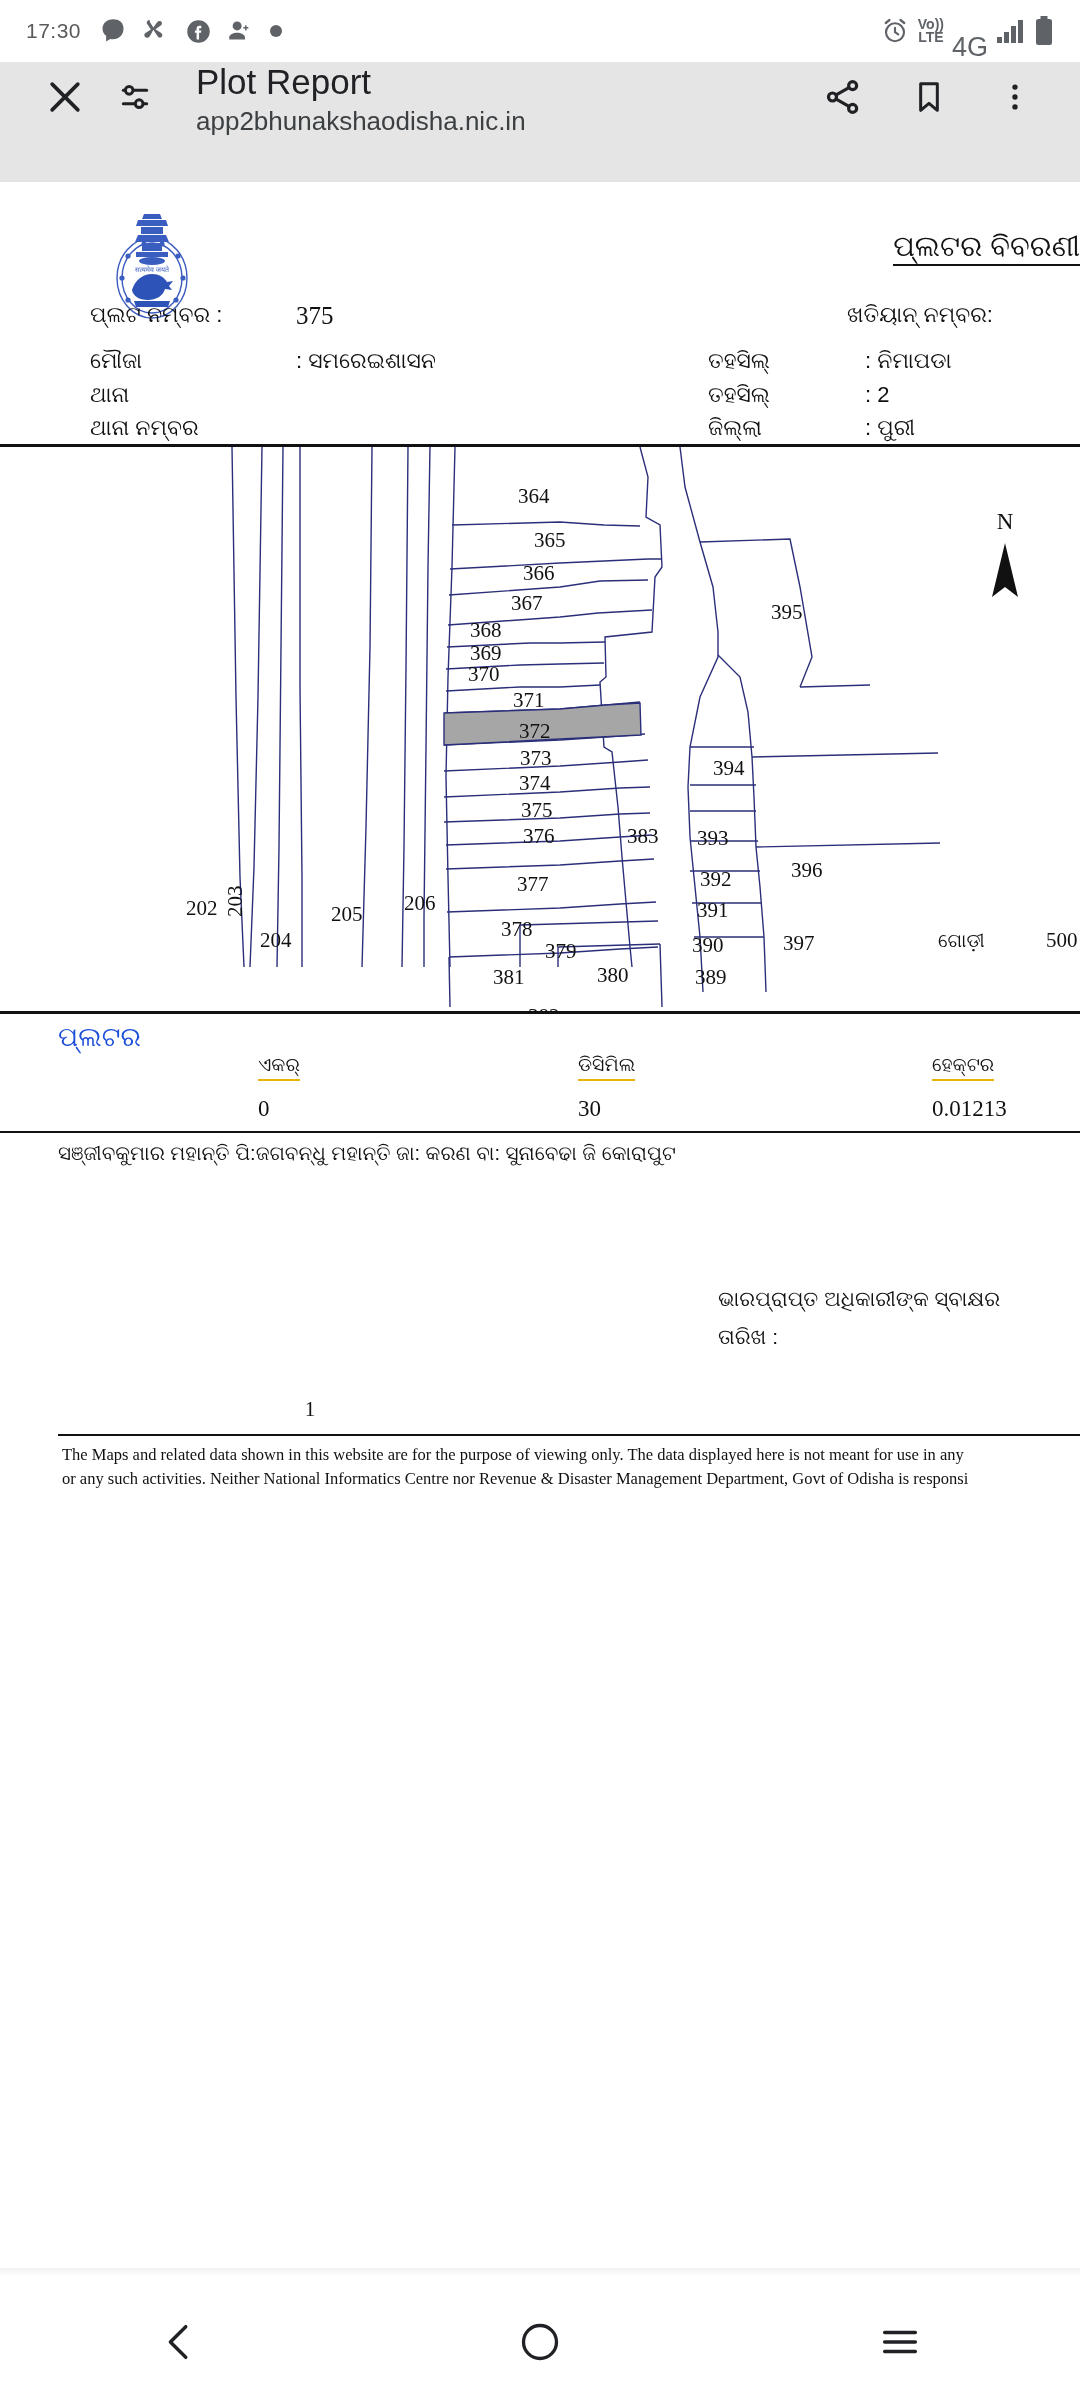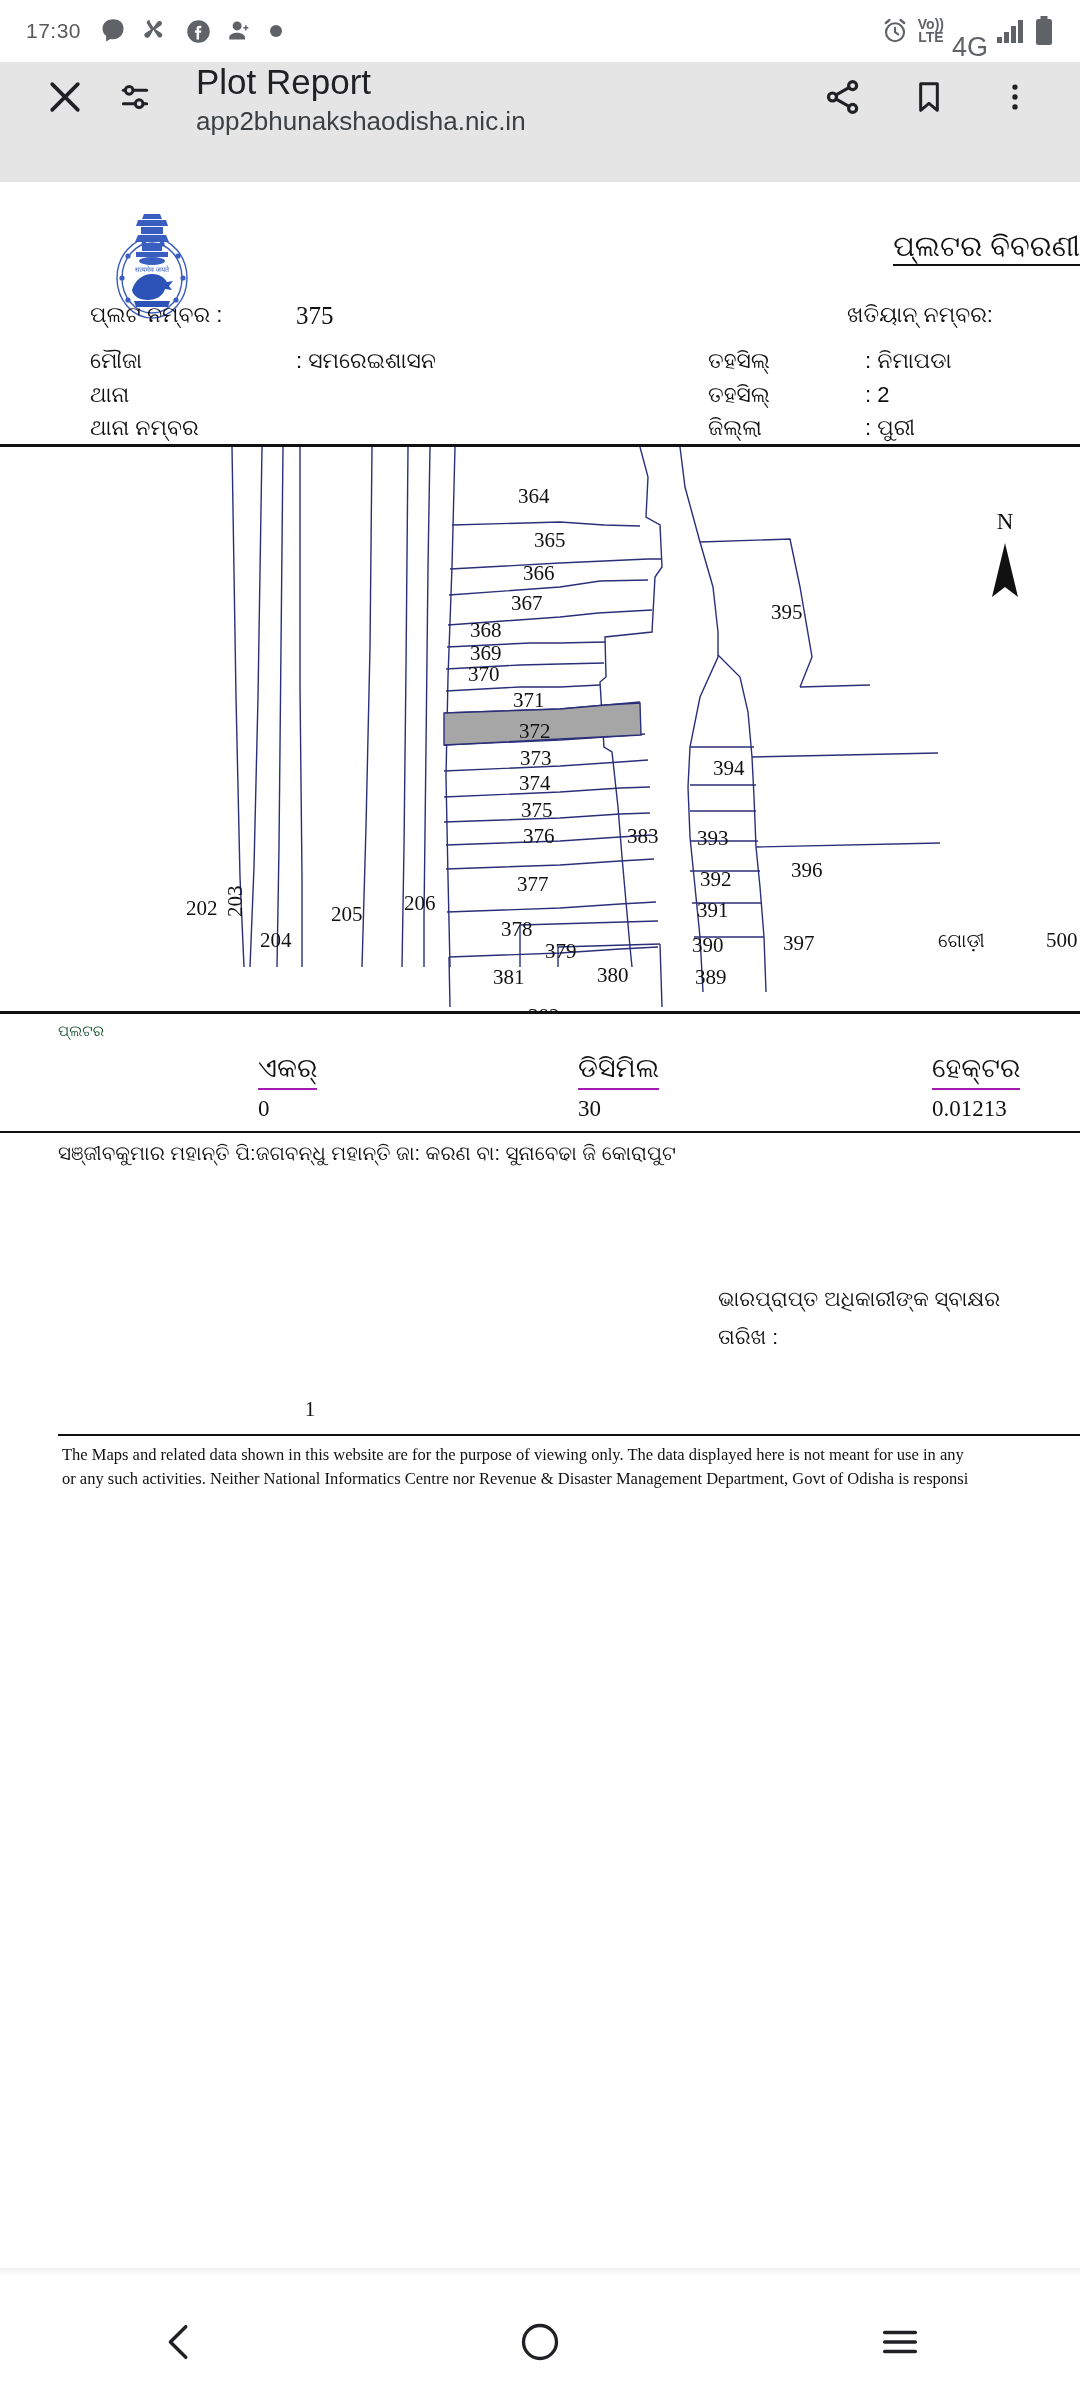--- a/index.html
+++ b/index.html
@@ -60,22 +60,22 @@
   .map-wrap { position: absolute; top: 262px; left: 0; width: 1080px; height: 570px; }
   .map-rule-top { position:absolute; top:0; left:0; width:1080px; height:3px; background:#111; }
   .map-rule-bot { position:absolute; bottom:0; left:0; width:1080px; height:3px; background:#111; }
   .map-svg { position:absolute; top:3px; left:0; }
   .plotlabel { font-family:"Liberation Serif", serif; font-size:21px; fill:#111; }
   .plotlabel-od { font-family:"Liberation Sans", sans-serif; font-size:19px; fill:#111; }
   .northlbl { font-family:"Liberation Serif", serif; font-size:23px; fill:#111; }
 
   
   .areatbl { position: absolute; top: 836px; left: 0; width: 1080px; height: 120px; }
-  .at-lbl { position: absolute; font-size: 15px; color: #14532d; white-space: nowrap; }
-  .at-hdr { position: absolute; font-size: 27px; color:#111; border-bottom: 2px solid #a21caf; padding-bottom:3px; white-space:nowrap;font-family:Liberation Mono, monospace;}
+  .at-lbl { position: absolute; font-size: 27px; color: #1d4ed8; white-space: nowrap; }
+  .at-hdr { position: absolute; font-size: 19px; color:#111; border-bottom: 2px solid #eab308; padding-bottom:3px; white-space:nowrap;}
   .at-val { position: absolute; font-size: 23px; color:#111; font-family:"Liberation Serif", serif; white-space:nowrap;}
   .at-rule { position:absolute; left:0; width:1080px; height:2px; background:#111; }
 
   .owner { position:absolute; top:960px; left:58px; font-size:20px; color:#111; white-space:nowrap; }
 
   .signblock { position:absolute; top:1105px; left:0; width:1080px; }
   .sg1 { position:absolute; left:718px; top:0; font-size:21px; color:#111; white-space:nowrap;}
   .sg2 { position:absolute; left:718px; top:38px; font-size:21px; color:#111; white-space:nowrap;}
   .pgnum { position:absolute; left:0; top:110px; width:620px; text-align:center; font-size:21px; color:#111; font-family:"Liberation Serif", serif;}
   .foot-rule { position:absolute; left:58px; top:147px; width:1022px; height:2px; background:#111; }

